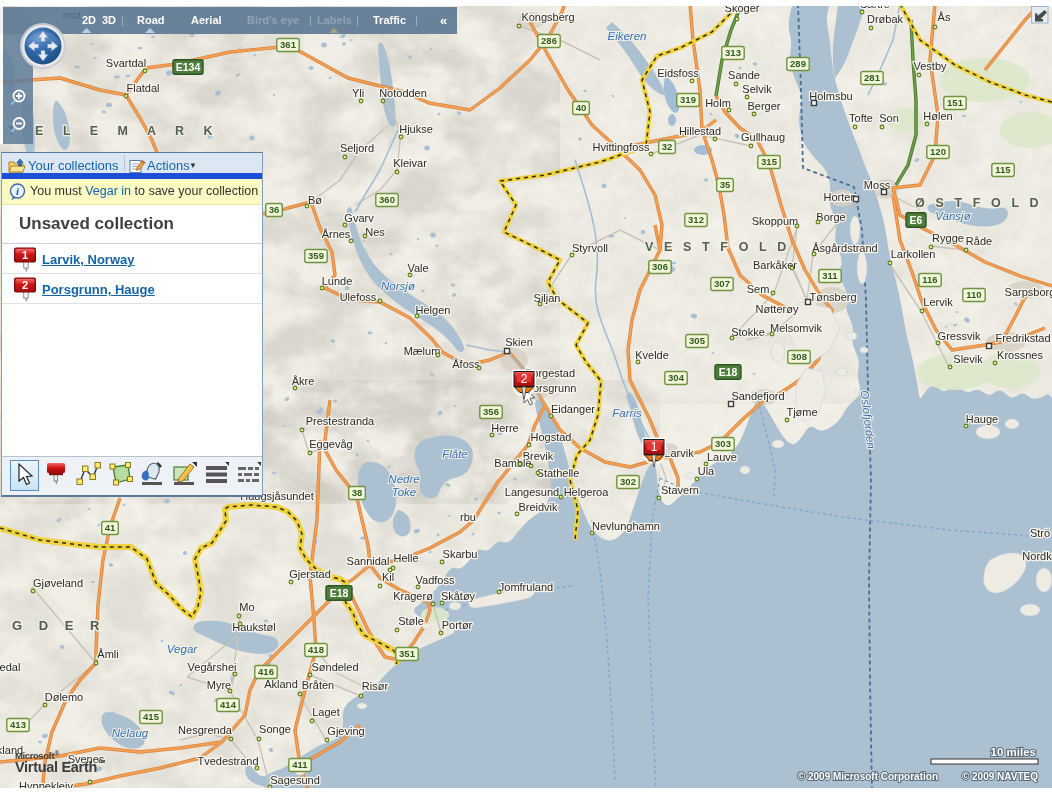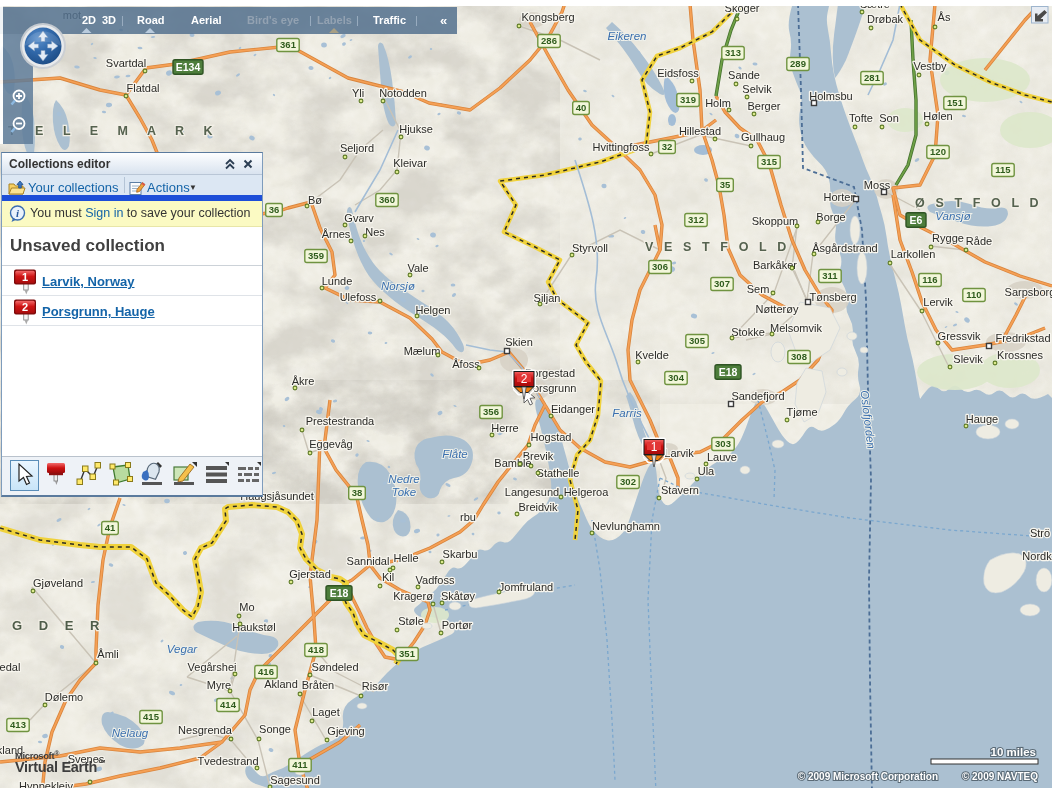--- a/index.html
+++ b/index.html
@@ -7,21 +7,21 @@
 body{font-family:"Liberation Sans",sans-serif;position:relative;}
 #map{position:absolute;left:0;top:0;}
 
 #panel{position:absolute;left:1px;top:152px;width:262px;height:345px;background:#ffffff;border:1px solid #7e9cbc;border-top:1px solid #5a7a9d;border-bottom:2px solid #5a7a9d;}
 #ptitle{height:22px;background:linear-gradient(#fdfeff,#d9e3ef);border-bottom:1px solid #b9c6d6;position:relative;}
 #ptitle .t{position:absolute;left:7px;top:4px;font-size:12px;font-weight:bold;color:#333;}
 #pmenu{height:26px;background:#dce7f3;border-bottom:6px solid #1d4ed8;position:relative;font-size:13px;}
 #pmenu .sep{position:absolute;left:122px;top:2px;bottom:2px;width:1px;background:#b4c4d6;}
 #pyellow{height:26px;background:#fbfac3;border-bottom:1px solid #e8e6a8;position:relative;font-size:12.5px;color:#333;}
 .link{color:#1464a8;}
-#uns{font-size:17px;color:#404040;font-weight:bold;padding:9px 0 0 8px;letter-spacing:0px;}
+#uns{font-size:17px;color:#404040;font-weight:bold;padding:9px 0 0 17px;letter-spacing:0px;}
 .itemrow{position:relative;height:30px;border-bottom:1px solid #dfe3e8;}
 .itemrow .nm{position:absolute;left:40px;top:8px;font-size:13px;font-weight:bold;color:#1464a8;text-decoration:underline;}
 #ptools{position:absolute;left:0;right:0;bottom:0;height:39px;background:#eef2f7;border-top:1px solid #b9c2cc;}
 .tbtn{position:absolute;top:3px;width:29px;height:31px;}
 .tbtn.sel{background:linear-gradient(#eaf6ff,#c8e4f8);border:1px solid #5a8db8;}
 </style>
 </head>
 <body>
 <svg id="map" width="1052" height="793" viewBox="0 0 1052 793">
 <defs>
@@ -898,34 +898,20 @@
 </linearGradient>
 <linearGradient id="hpingrad" x1="0" y1="0" x2="0" y2="1">
 <stop offset="0" stop-color="#f26a6a"></stop>
         <stop offset="0.5" stop-color="#cc1111"></stop>
         <stop offset="1" stop-color="#9c0c0c"></stop>
 </linearGradient>
 </defs>
   </svg>
 
 <div id="panel">
-  <div id="ptitle">
-    <span class="t">Collections editor</span>
-    <svg style="position:absolute;right:26px;top:5px;" width="12" height="12" viewBox="0 0 12 12">
-        <g stroke="#2c3e53" stroke-width="1.8" fill="none">
-          <path d="M2,6 L6,2 L10,6"></path>
-          <path d="M2,10.5 L6,6.5 L10,10.5"></path>
-        </g>
-      </svg>
-    <svg style="position:absolute;right:8px;top:5px;" width="12" height="12" viewBox="0 0 12 12">
-        <g stroke="#2c3e53" stroke-width="2" fill="none">
-          <path d="M2.5,2.5 L9.5,9.5 M9.5,2.5 L2.5,9.5"></path>
-        </g>
-      </svg>
-  </div>
   <div id="pmenu">
     <svg style="position:absolute;left:6px;top:5px;" width="18" height="16" viewBox="0 0 18 16">
       <path d="M1,4 L6,4 L7.5,6 L15,6 L15,14 L1,14 Z" fill="#f7d061" stroke="#a98326" stroke-width="1"></path>
       <path d="M1,14 L3.5,8 L17,8 L15,14 Z" fill="#fbe391" stroke="#a98326" stroke-width="1"></path>
       <path d="M10,7.5 L13,4 L16,7.5 L14.3,7.5 L14.3,11 L11.7,11 L11.7,7.5 Z" fill="#3c77c2" stroke="#1e4d86" stroke-width="0.8" transform="translate(-1,-3)"></path>
     </svg>
     <span style="position:absolute;left:26px;top:5px;" class="link">Your collections</span>
     <span class="sep"></span>
     <svg style="position:absolute;left:127px;top:5px;" width="17" height="16" viewBox="0 0 17 16">
       <rect x="1" y="2.5" width="11" height="12" fill="#fdfdfd" stroke="#5d7fa5" stroke-width="1"></rect>
@@ -937,21 +923,21 @@
     </svg>
     <span style="position:absolute;left:145px;top:5px;" class="link">Actions</span>
     <span style="position:absolute;left:187px;top:8px;color:#333;font-size:8px;">▼</span>
   </div>
   <div id="pyellow">
     <svg style="position:absolute;left:7px;top:4px;" width="17" height="18" viewBox="0 0 17 18">
       <circle cx="8.5" cy="8" r="7" fill="#eaf2fb" stroke="#3a6db2" stroke-width="1.4"></circle>
       <path d="M4,13 L2.5,17 L7.5,14.5" fill="#3a6db2"></path>
       <text x="8.5" y="12" text-anchor="middle" font-family="Liberation Serif, serif" font-size="11px" font-weight="bold" font-style="italic" fill="#2d5c9e">i</text>
     </svg>
-    <span style="position:absolute;left:28px;top:5px;">You must <span class="link">Sign in</span> to save your collection</span>
+    <span style="position:absolute;left:28px;top:5px;">You must <span class="link">Vegar in</span> to save your collection</span>
   </div>
   <div id="uns">Unsaved collection</div>
   <div style="height:9px;"></div>
   <div style="border-top:1px solid #ccd2d8;"></div>
   <div class="itemrow">
     <svg style="position:absolute;left:11px;top:3px;" width="26" height="27" viewBox="0 0 26 27">
       <rect x="2" y="12" width="4.5" height="9" fill="#f4f4f4" stroke="#888" stroke-width="0.9" transform="translate(8.7,0)"></rect>
       <path d="M11.5,21 l1.8,4.5 l1.8,-4.5 z" fill="#aaa"></path>
       <rect x="1" y="0.5" width="22" height="15" rx="2" fill="#7d0a0a"></rect>
       <rect x="2.3" y="1.8" width="19.4" height="12.4" rx="1.5" fill="url(#pingrad)"></rect>

